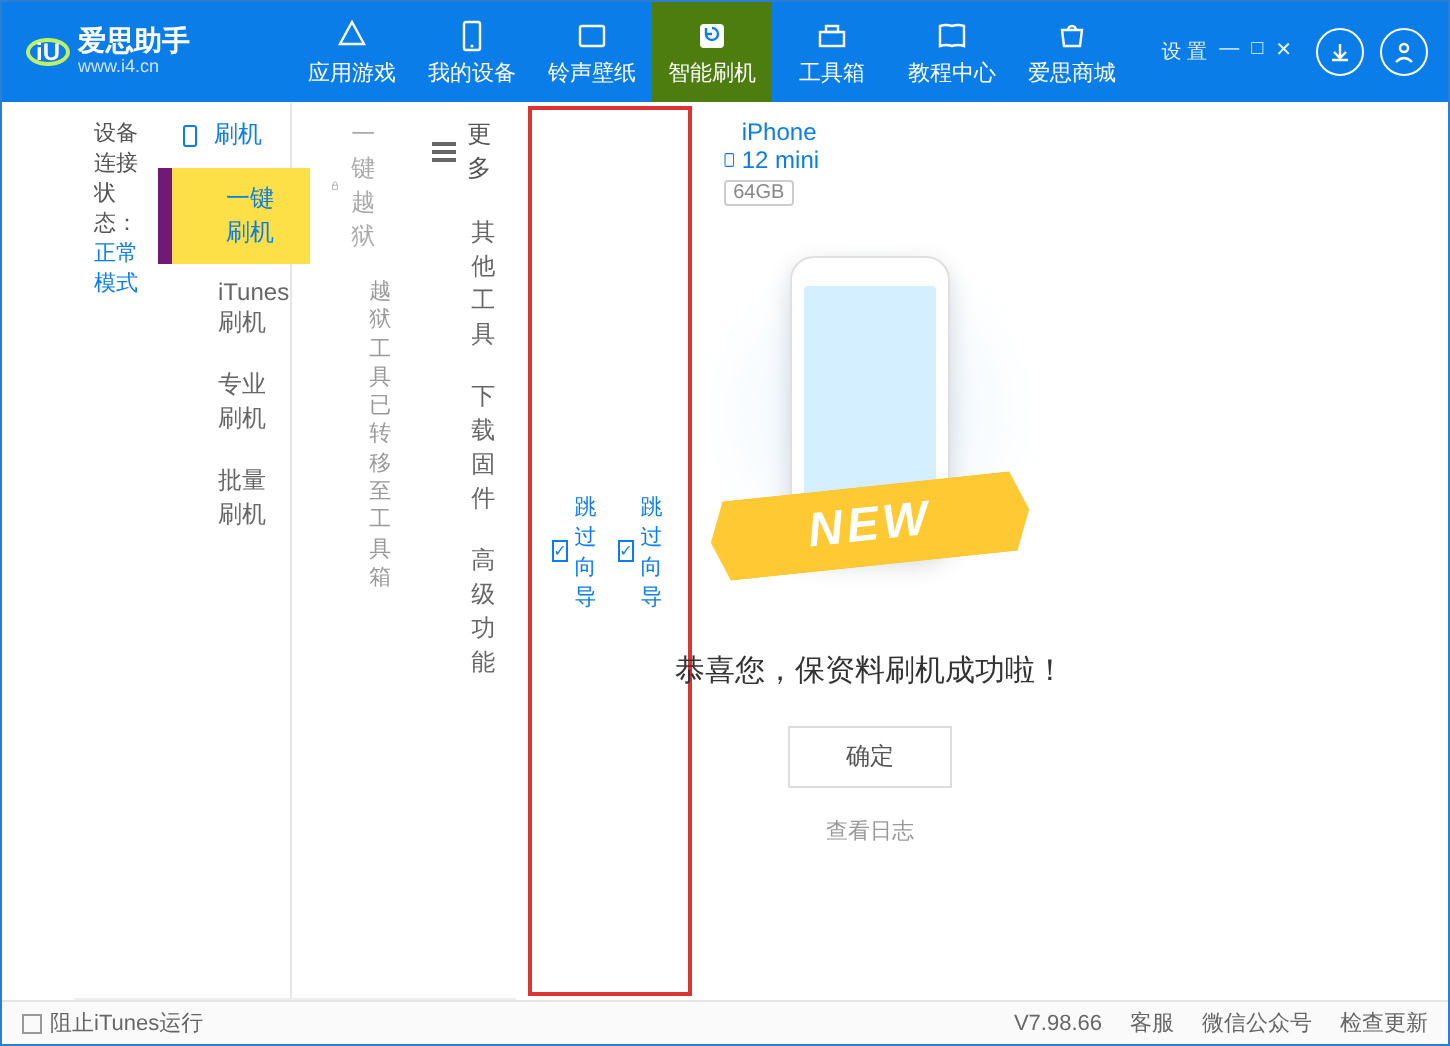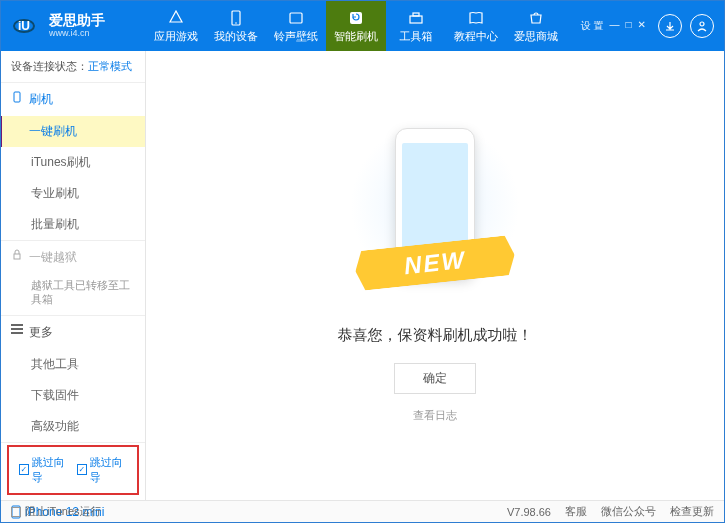--- a/index.html
+++ b/index.html
@@ -1,40 +1,40 @@
 <!DOCTYPE html>
 <html><head>
 <meta charset="utf-8">
 <style>
 * { margin: 0; padding: 0; box-sizing: border-box; font-family: "Microsoft YaHei", sans-serif; }
 body { background: #fff; width: 725px; height: 523px; overflow: hidden; border: 1px solid #2d7dd2; }
 .titlebar { height: 50px; background: #0a7de8; display: flex; align-items: center; color: #fff; }
 .logo-area { display: flex; align-items: center; padding: 0 12px; width: 145px; }
-.logo-circle { width: 22px; height: 14px; border: 2px solid #0c4a6e; border-radius: 50%; display: flex; align-items: center; justify-content: center; font-size: 12px; font-weight: bold; margin-right: 14px; }
+.logo-circle { width: 22px; height: 14px; border: 2px solid #bef264; border-radius: 50%; display: flex; align-items: center; justify-content: center; font-size: 12px; font-weight: bold; margin-right: 4px; }
 .logo-text { display: flex; flex-direction: column; line-height: 1.1; }
 .app-name { font-size: 14px; font-weight: bold; }
 .app-url { font-size: 9px; opacity: 0.8; }
 .nav { display: flex; flex: 1; height: 100%; }
 .nav-item { width: 60px; display: flex; flex-direction: column; align-items: center; justify-content: center; font-size: 11px; cursor: pointer; gap: 2px; }
 .nav-item.active { background: #4d7c0f; }
 .nav-icon { width: 18px; height: 18px; display: flex; align-items: center; justify-content: center; }
 .title-right { display: flex; align-items: center; gap: 8px; padding-right: 10px; }
 .win-controls { display: flex; gap: 6px; font-size: 10px; margin-right: 4px; }
 .win-btn { cursor: pointer; opacity: 0.9; }
 .circle-btn { width: 24px; height: 24px; border: 1.5px solid #fff; border-radius: 50%; display: flex; align-items: center; justify-content: center; cursor: pointer; }
 .body-area { display: flex; height: calc(100% - 50px - 22px); }
-.sidebar { width: 145px; border-right: 1px solid #e5e5e5; display: flex; flex-direction: column; font-size: 12px; color: #555; }
+.sidebar { width: 145px; border-right: 1px solid #e5e5e5; display: flex; font-size: 12px; color: #555; padding-left: 36px; }
 .conn-status { padding: 8px 10px; font-size: 11px; border-bottom: 1px solid #eee; }
 .conn-status .mode { color: #0a7de8; }
 .side-section { border-bottom: 1px solid #eee; }
-.side-header { display: flex; padding: 8px 10px; gap: 6px; color: #0a7de8; }
+.side-header { display: flex; align-items: center; padding: 8px 10px; gap: 6px; color: #0a7de8; }
 .side-header.gray { color: #aaa; }
 .side-header.more { color: #555; }
 .side-sub { padding: 7px 10px 7px 30px; cursor: pointer; color: #666; }
-.side-sub.active { background: #fef9c3; color: #0a7de8; border-left: 1px solid #701a75; padding-left: 27px; }
+.side-sub.active { background: #fde047; color: #0a7de8; border-left: 7px solid #701a75; padding-left: 27px; }
 .side-note { padding: 4px 10px 8px 30px; font-size: 11px; color: #999; line-height: 1.3; }
 .checkbox-row { display: flex; gap: 8px; padding: 8px 10px; border: 2px solid #d33; margin: 2px 6px; font-size: 11px; }
 .chk { display: flex; align-items: center; gap: 3px; color: #0a7de8; cursor: pointer; }
 .chk-box { width: 11px; height: 11px; border: 1px solid #0a7de8; display: inline-flex; align-items: center; justify-content: center; font-size: 8px; color: #0a7de8; }
 .device-info { padding: 8px 10px; flex: 1; }
 .device-name { color: #0a7de8; font-size: 12px; display: flex; align-items: flex-end; gap: 4px; }
 .storage-badge { display: inline-block; border: 1px solid #ccc; border-radius: 2px; padding: 0 4px; font-size: 10px; color: #888; margin-top: 3px; }
 .main { flex: 1; display: flex; flex-direction: column; align-items: center; justify-content: center; position: relative; }
 .phone-illus { width: 140px; height: 180px; position: relative; margin-bottom: 18px; }
 .phone-body { position: absolute; left: 30px; top: 0; width: 80px; height: 150px; background: #fff; border-radius: 12px; box-shadow: 0 4px 12px rgba(0,0,0,0.15); border: 1px solid #e0e0e0; }

